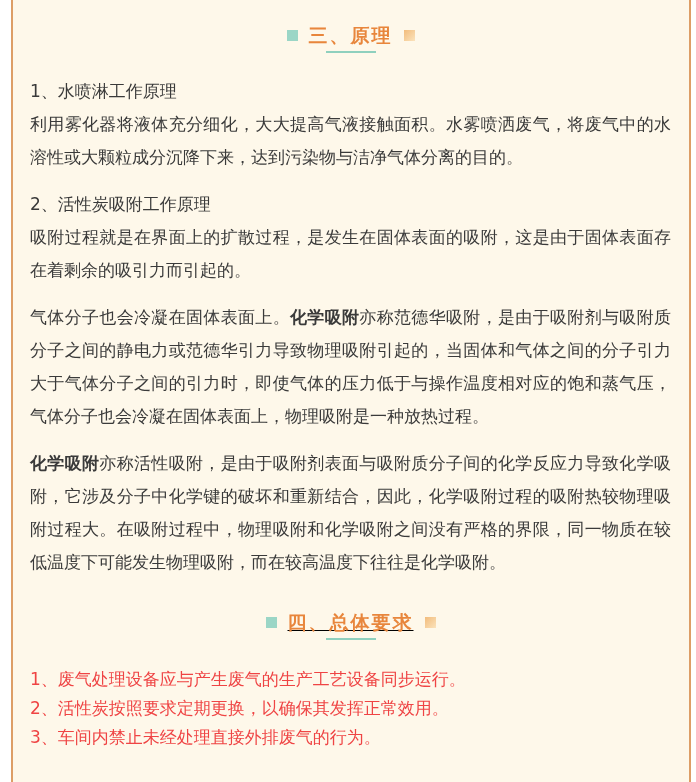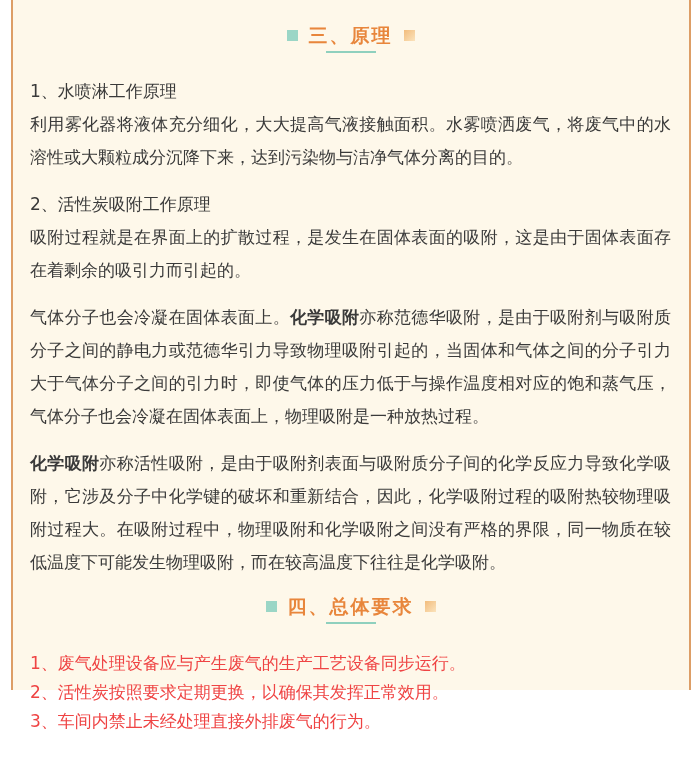--- a/index.html
+++ b/index.html
@@ -8,34 +8,34 @@
     width: 696px;
     height: 782px;
     background: #ffffff;
     overflow: hidden;
     font-family: "DejaVu Sans", "Liberation Sans", sans-serif;
   }
   .page {
     box-sizing: border-box;
     margin-left: 11px;
     margin-right: 5px;
-    height: 690px;
+    height: 782px;
     background: #FEF8EA;
     border-left: 2px solid #DD9E66;
     border-right: 2px solid #DD9E66;
     padding: 14px 18px 0 17px;
   }
   .section-header {
     display: flex;
     align-items: center;
     justify-content: center;
     gap: 11px;
     margin-top: 8px;
   }
-  .section-header.second { margin-top: 14px; }
+  .section-header.second { margin-top: 30px; text-decoration: underline; }
   .sq {
     width: 11px;
     height: 11px;
     flex: 0 0 auto;
   }
   .sq-teal { background: #9BD6C6; }
   .sq-orange { background: linear-gradient(135deg, #F2BC7C 0%, #FBE3BC 100%); }
   .section-title {
     font-size: 19px;
     font-weight: bold;

